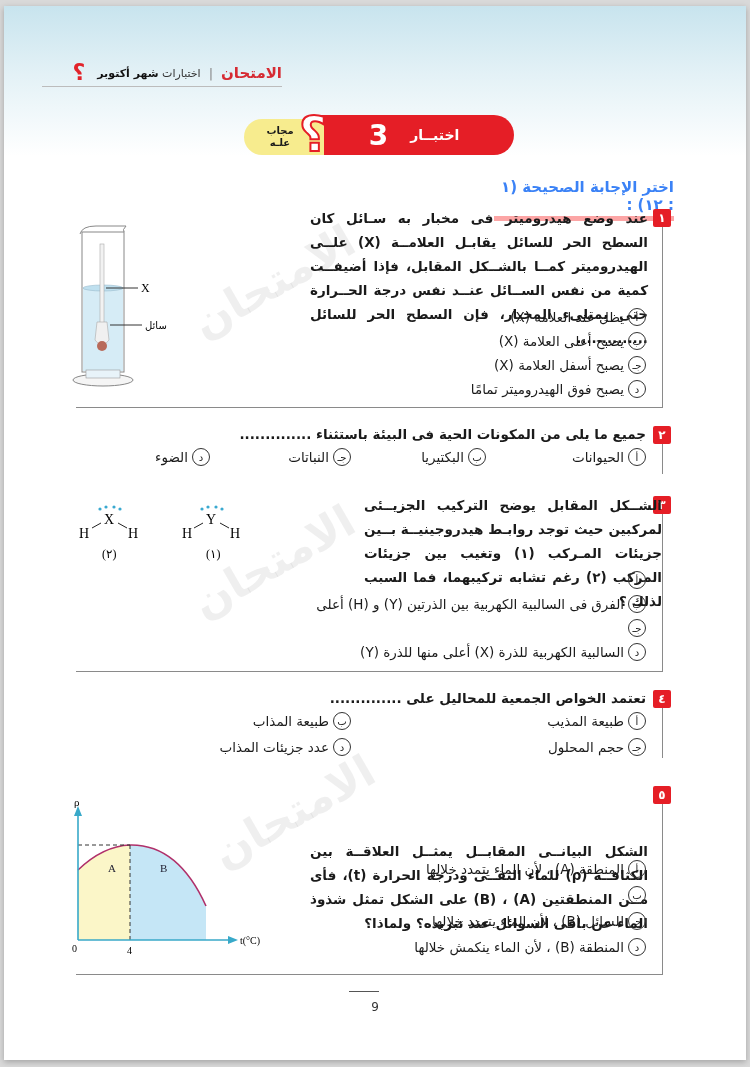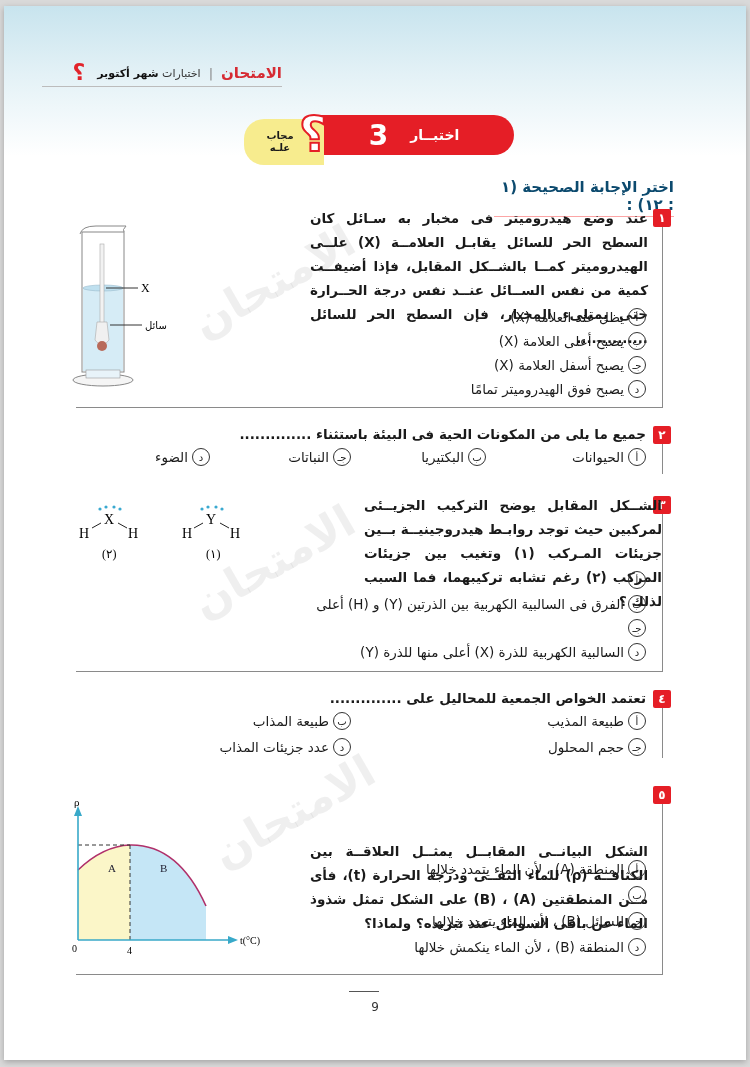--- a/index.html
+++ b/index.html
@@ -31,32 +31,32 @@
     position:absolute; left:240px; top:109px; width:270px; height:42px;
   }
   .title-red {
     position:absolute; right:0; top:0; width:200px; height:40px; background:#e51e26;
     border-radius:0 22px 22px 0; color:#fff; display:flex; align-items:center;
     justify-content:center; direction:rtl; gap:22px;
   }
   .title-word { font-size:14px; font-weight:bold; }
   .title-num { font-size:28px; font-weight:bold; }
   .title-yellow {
-    position:absolute; left:0; top:4px; width:80px; height:46px; background:#f7ec8e;
+    position:absolute; left:0; top:4px; width:80px; height:36px; background:#f7ec8e;
     border-radius:20px 0 0 20px; display:flex; flex-direction:column; align-items:center;
     justify-content:center; font-size:10px; font-weight:bold; line-height:12px; padding-right:8px; box-sizing:border-box;
   }
   .title-q {
     position:absolute; left:55px; top:-6px; font-size:48px; font-weight:bold; color:#fff;
     -webkit-text-stroke:2px #e51e26; line-height:50px;
   }
 
   .section-title {
-    position:absolute; right:72px; top:172px; color:#0c4a6e; font-weight:bold; font-size:15px;
-    direction:rtl; border-bottom:1px solid #fca5a5; padding-bottom:2px; width:180px; 
+    position:absolute; right:72px; top:172px; color:#3b82f6; font-weight:bold; font-size:15px;
+    direction:rtl; border-bottom:5px solid #fca5a5; padding-bottom:2px; width:180px; 
   }
   .qline-v { position:absolute; width:1px; background:#8a8a8a; }
   .qline-h { position:absolute; height:1px; background:#8a8a8a; }
   .qnum {
     position:absolute; width:18px; height:18px; background:#e51e26; color:#fff; font-size:12px;
     font-weight:bold; display:flex; align-items:center; justify-content:center; border-radius:2px;
   }
   .qtext {
     position:absolute; direction:rtl; text-align:justify; font-weight:bold; font-size:13.5px; line-height:24px;
   }

